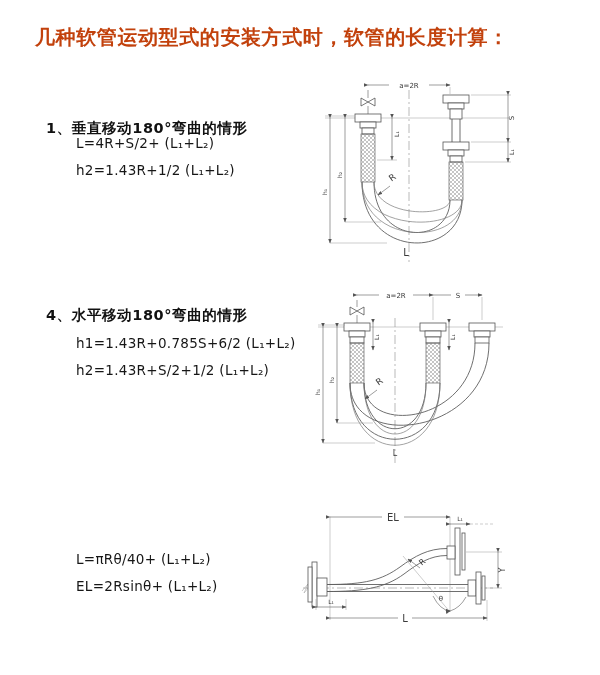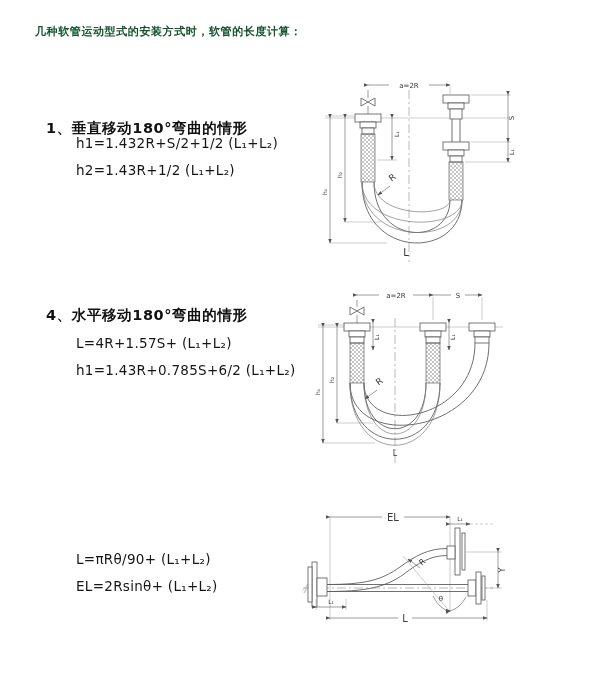--- a/index.html
+++ b/index.html
@@ -2,22 +2,22 @@
 <html><head>
 <meta charset="utf-8">
 <style>
   html,body{margin:0;padding:0;}
   body{
     width:600px;height:675px;position:relative;background:#ffffff;overflow:hidden;
     font-family:"DejaVu Sans","Liberation Sans",sans-serif;color:#1c1c1c;
   }
   .page{position:absolute;inset:0;background:#ffffff;}
   .title{
-    position:absolute;left:35px;top:24px;font-size:11px;font-weight:700;
-    letter-spacing:0.6px;color:#14532d;white-space:nowrap;
+    position:absolute;left:35px;top:24px;font-size:20px;font-weight:700;
+    letter-spacing:0.6px;color:#c2410c;white-space:nowrap;
   }
   .sec-heading{
     position:absolute;left:46px;font-size:14.5px;font-weight:700;
     letter-spacing:0.6px;color:#111;white-space:nowrap;
   }
   .formulas{position:absolute;left:76px;font-size:13.5px;font-weight:500;
     line-height:27px;letter-spacing:0.3px;color:#161616;white-space:nowrap;}
   .formulas div{height:27px;}
   svg{position:absolute;overflow:visible;}
   svg text{fill:#3a3a3a;font-family:"DejaVu Sans","Liberation Sans",sans-serif;}
@@ -30,32 +30,32 @@
 </style>
 </head>
 <body>
 
 <div class="page">
 
   <div class="title">几种软管运动型式的安装方式时，软管的长度计算：</div>
 
   <div class="sec-heading" style="top:119px">1、垂直移动180°弯曲的情形</div>
   <div class="formulas" style="top:130px">
-    <div>h1=1.432R+S/2+1/2 (L₁+L₂)</div>
+    <div>L=4R+S/2+ (L₁+L₂)</div>
     <div>h2=1.43R+1/2 (L₁+L₂)</div>
   </div>
 
   <div class="sec-heading" style="top:306px">4、水平移动180°弯曲的情形</div>
   <div class="formulas" style="top:330px">
-    <div>L=4R+1.57S+ (L₁+L₂)</div>
     <div>h1=1.43R+0.785S+6/2 (L₁+L₂)</div>
+    <div>h2=1.43R+S/2+1/2 (L₁+L₂)</div>
   </div>
 
   <div class="formulas" style="top:546px">
-    <div>L=πRθ/90+ (L₁+L₂)</div>
+    <div>L=πRθ/40+ (L₁+L₂)</div>
     <div>EL=2Rsinθ+ (L₁+L₂)</div>
   </div>
 
   <svg style="left:315px;top:70px" width="275" height="200" viewBox="0 0 275 200">
     <defs>
       <pattern id="hatch1" patternUnits="userSpaceOnUse" width="4" height="4">
         <path d="M0,4 L4,0 M0,0 L4,4" stroke="#8a8a8a" stroke-width="0.5"></path>
       </pattern>
       <marker id="m1" markerWidth="8" markerHeight="6" refX="7" refY="3" orient="auto">
         <path d="M0,0 L8,3 L0,6 z" fill="#555"></path>

